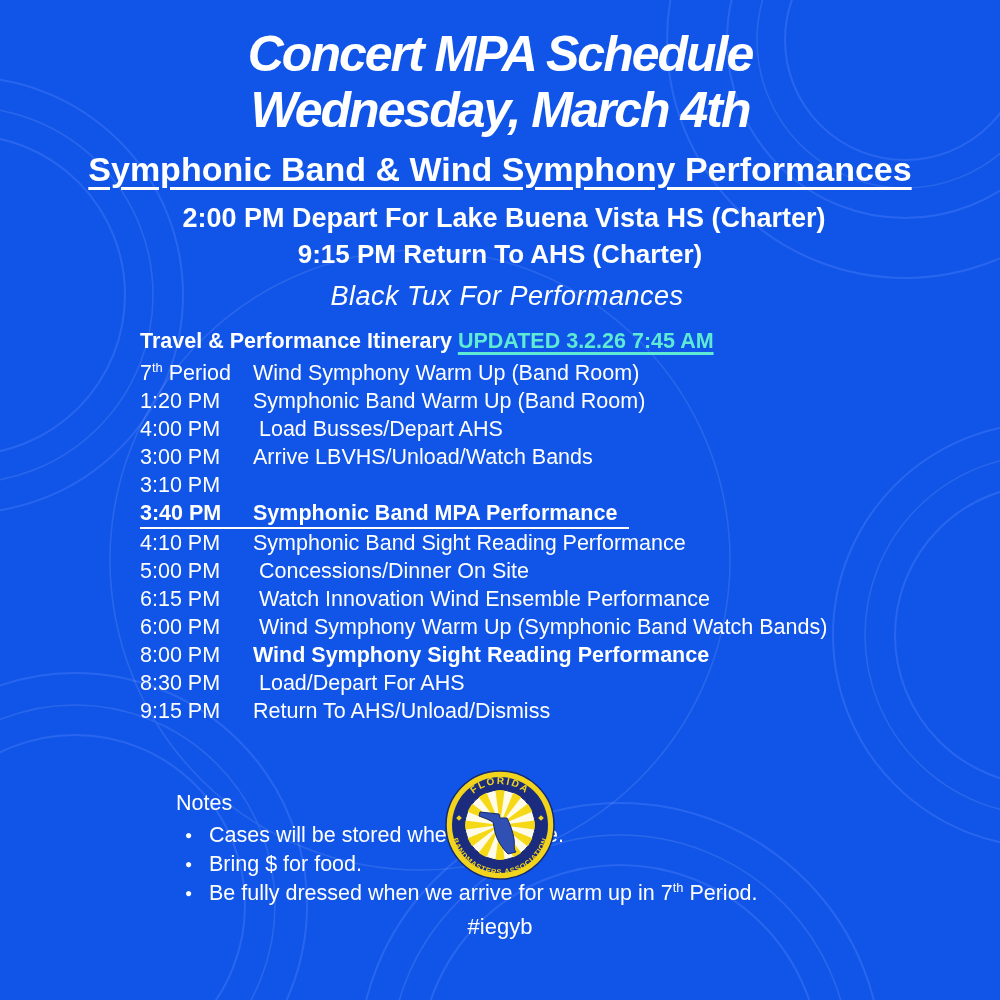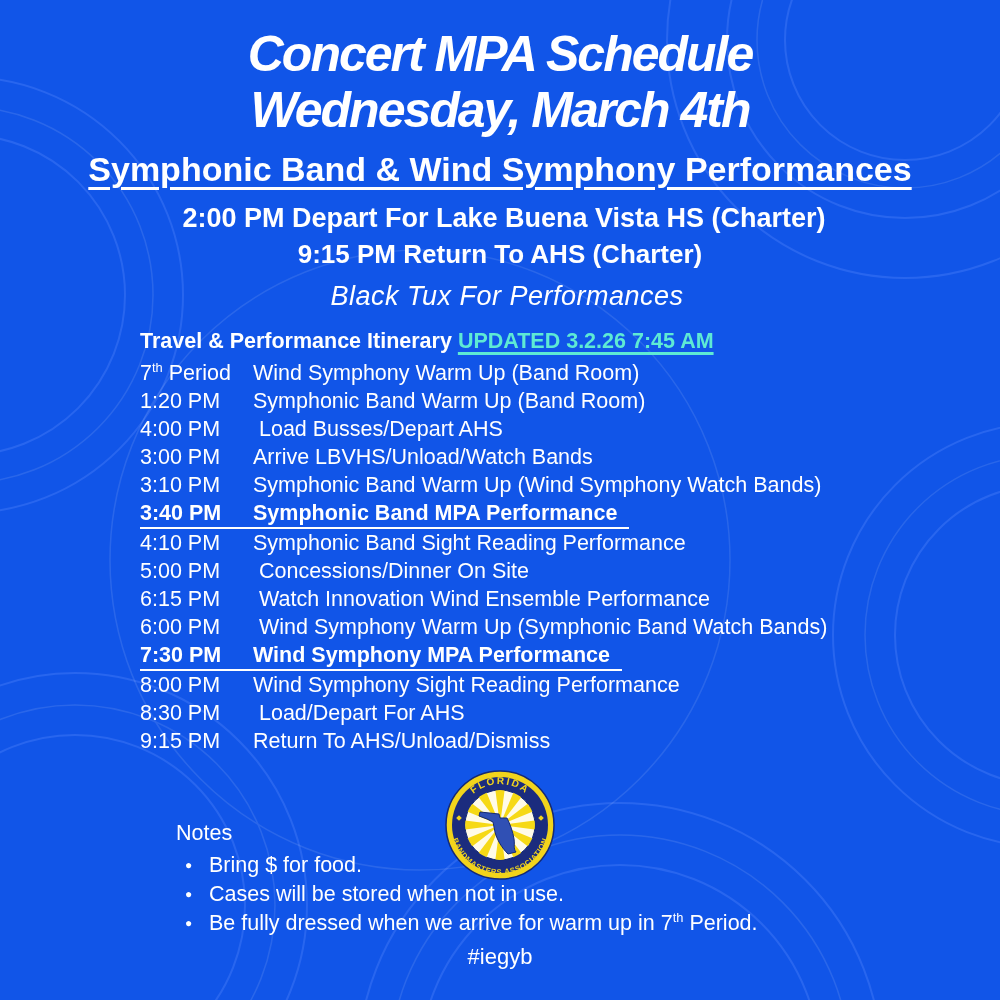--- a/index.html
+++ b/index.html
@@ -110,21 +110,20 @@
   </div>
         <div class="srow">
     <span class="u">
       <span class="tcell"><span class="tb">3:00 PM</span><sup class="ts"></sup><span class="tr"></span></span>
       <span class="dcell"><span class="dc" style="white-space:pre;">Arrive LBVHS/Unload/Watch Bands</span></span>
     </span>
   </div>
         <div class="srow">
     <span class="u">
       <span class="tcell"><span class="tb">3:10 PM</span><sup class="ts"></sup><span class="tr"></span></span>
-      <span class="dcell"><span class="dc" style="white-space:pre;">Symphonic Band Warm Up (Wind Symphony Watch Bands)</span></span>
     </span>
   </div>
         <div class="srow em">
     <span class="u">
       <span class="tcell"><span class="tb">3:40 PM</span><sup class="ts"></sup><span class="tr"></span></span>
       <span class="dcell"><span class="dc" style="white-space:pre;">Symphonic Band MPA Performance</span></span>
     </span>
   </div>
         <div class="srow">
     <span class="u">
@@ -143,52 +142,46 @@
       <span class="tcell"><span class="tb">6:15 PM</span><sup class="ts"></sup><span class="tr"></span></span>
       <span class="dcell"><span class="dc" style="white-space:pre;"> Watch Innovation Wind Ensemble Performance</span></span>
     </span>
   </div>
         <div class="srow">
     <span class="u">
       <span class="tcell"><span class="tb">6:00 PM</span><sup class="ts"></sup><span class="tr"></span></span>
       <span class="dcell"><span class="dc" style="white-space:pre;"> Wind Symphony Warm Up (Symphonic Band Watch Bands)</span></span>
     </span>
   </div>
-        <div class="srow em">
-    <span class="u">
-      <span class="tcell"><span class="tb">7:30 PM</span><sup class="ts"></sup><span class="tr"></span></span>
-      <span class="dcell"><span class="dc" style="white-space:pre;">Wind Symphony MPA Performance</span></span>
-    </span>
-  </div>
         <div class="srow">
     <span class="u">
       <span class="tcell"><span class="tb">8:00 PM</span><sup class="ts"></sup><span class="tr"></span></span>
-      <span class="dcell"><span class="dc" style="white-space:pre;">Wind Symphony Sight Reading Performance</span></span>
+      <span class="dcell"><span class="dc" style="white-space:pre;font-weight:bold;">Wind Symphony Sight Reading Performance</span></span>
     </span>
   </div>
         <div class="srow">
     <span class="u">
       <span class="tcell"><span class="tb">8:30 PM</span><sup class="ts"></sup><span class="tr"></span></span>
       <span class="dcell"><span class="dc" style="white-space:pre;"> Load/Depart For AHS</span></span>
     </span>
   </div>
         <div class="srow">
     <span class="u">
       <span class="tcell"><span class="tb">9:15 PM</span><sup class="ts"></sup><span class="tr"></span></span>
       <span class="dcell"><span class="dc" style="white-space:pre;">Return To AHS/Unload/Dismiss</span></span>
     </span>
   </div>
       </div>
   </div>
 
   <div class="notes">
     <div class="notes-head">Notes</div>
     <ul id="notes-host">
+        <li><span class="np">Cases will be stored when not in use.</span><sup class="ns"></sup><span class="no"></span></li>
         <li><span class="np">Bring $ for food.</span><sup class="ns"></sup><span class="no"></span></li>
-        <li><span class="np">Cases will be stored when not in use.</span><sup class="ns"></sup><span class="no"></span></li>
         <li><span class="np">Be fully dressed when we arrive for warm up in 7</span><sup class="ns">th</sup><span class="no"> Period.</span></li>
       </ul>
   </div>
 
   <div class="hashtag">#iegyb</div>
 </div>
 
 <svg class="logo" width="110" height="110" viewBox="-55 -55 110 110">
   <defs>
     <path id="ray" d="M0 0 L-4.6 -34.6 A35 35 0 0 1 4.6 -34.6 Z"></path>

